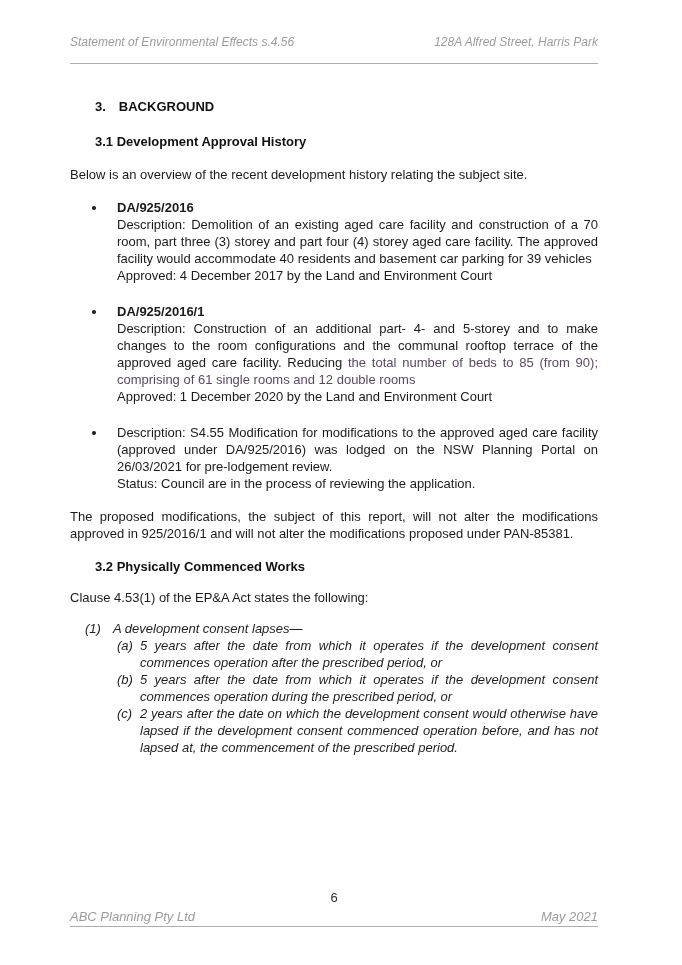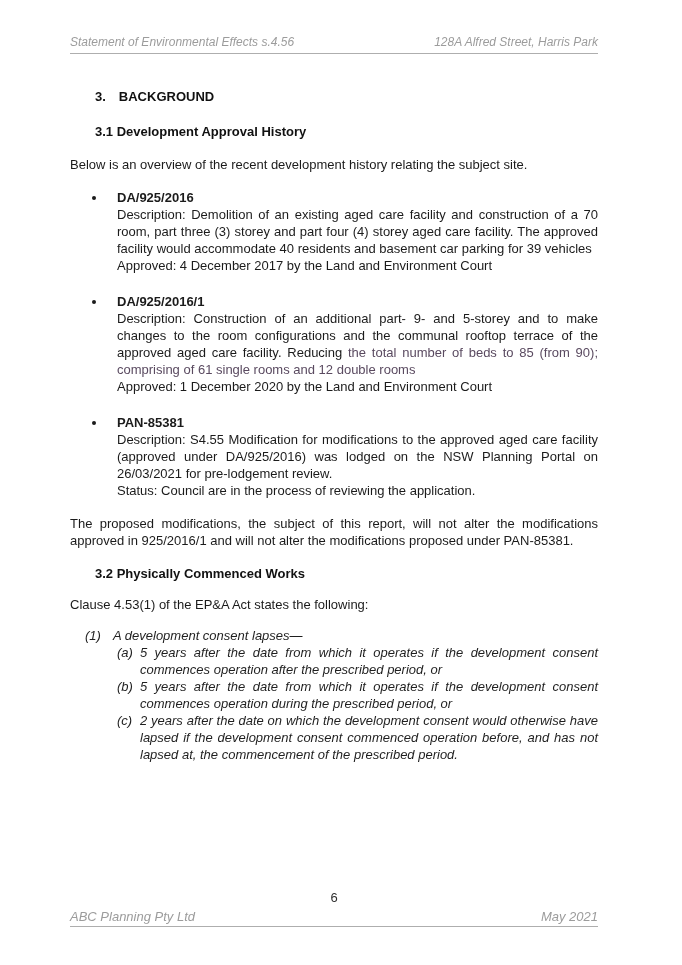--- a/index.html
+++ b/index.html
@@ -24,21 +24,21 @@
   
   .runhead {
     margin-top: 34px;
     display: flex;
     justify-content: space-between;
     align-items: flex-end;
     font-style: italic;
     font-size: 12px;
     color: #9c9c9c;
     border-bottom: 1px solid #aeaeae;
-    padding-bottom: 2px;
+    padding-bottom: 12px;
   }
   .footer-block {
     position: absolute;
     left: 70px;
     width: 528px;
     bottom: 38px;
   }
   .page-number {
     text-align: center;
     color: #2e2e2e;
@@ -124,25 +124,24 @@
     <p class="para">Below is an overview of the recent development history relating the subject site.</p>
 
     <ul class="bullets">
       <li>
         <div class="b-title">DA/925/2016</div>
         <div class="just"><span>Description: Demolition of an existing aged care facility and construction of a 70 room, part three (3) storey and part four (4) storey aged care facility. The approved facility would accommodate 40 residents and basement car parking for 39 vehicles</span><span class="hl"></span></div>
         <div>Approved: 4 December 2017 by the Land and Environment Court</div>
       </li>
       <li>
         <div class="b-title">DA/925/2016/1</div>
-        <div class="just"><span>Description: Construction of an additional part- 9- and 5-storey and to make changes to the room configurations and the communal rooftop terrace of the approved aged care facility. Reducing </span><span class="hl">the total number of beds to 85 (from 90); comprising of 61 single rooms and 12 double rooms</span></div>
+        <div class="just"><span>Description: Construction of an additional part- 4- and 5-storey and to make changes to the room configurations and the communal rooftop terrace of the approved aged care facility. Reducing </span><span class="hl">the total number of beds to 85 (from 90); comprising of 61 single rooms and 12 double rooms</span></div>
         <div>Approved: 1 December 2020 by the Land and Environment Court</div>
       </li>
       <li>
-        <div class="b-title">PAN-85381</div>
         <div class="just"><span>Description: S4.55 Modification for modifications to the approved aged care facility (approved under DA/925/2016) was lodged  on the NSW Planning Portal on 26/03/2021 for pre-lodgement review.</span><span class="hl"></span></div>
         <div>Status: Council are in the process of reviewing the application.</div>
       </li>
     </ul>
 
     <p class="para just">The proposed modifications, the subject of this report, will not alter the modifications approved in 925/2016/1 and will not alter the modifications proposed under PAN-85381.</p>
 
     <div class="h-sub" style="margin-top:16px;">3.2 Physically Commenced Works</div>
 
 

